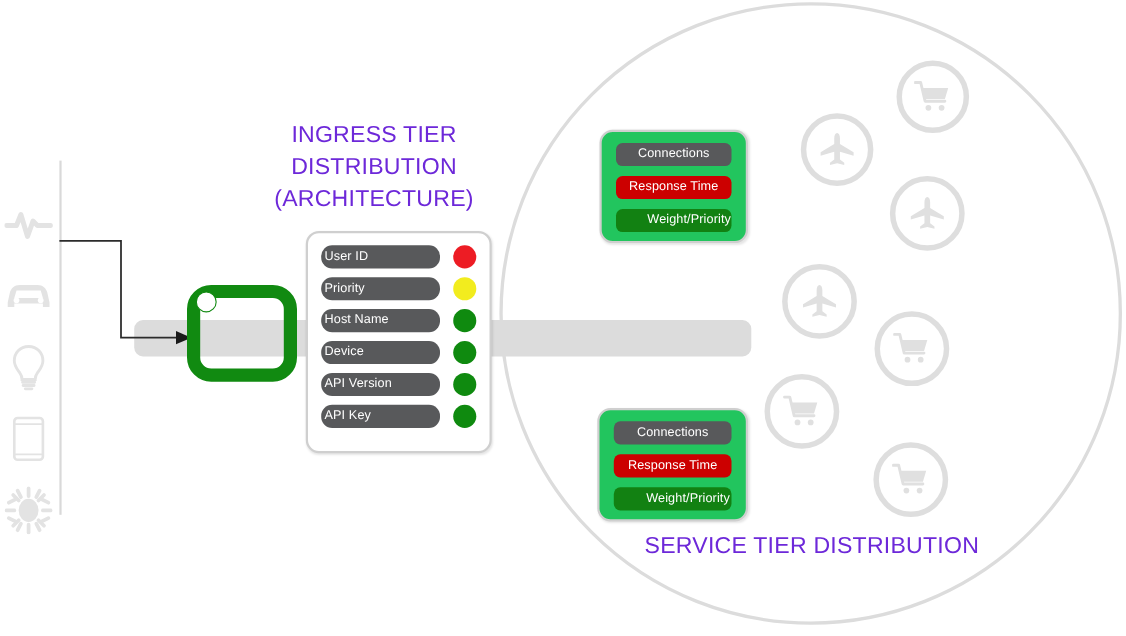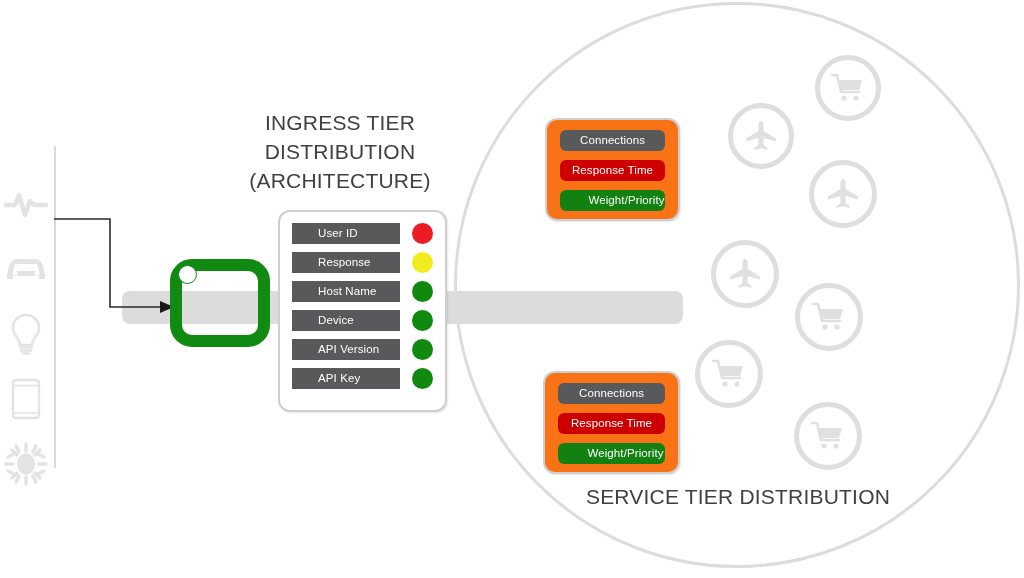--- a/index.html
+++ b/index.html
@@ -118,42 +118,42 @@
   .attr-row {
     display: flex;
     align-items: center;
     height: 21px;
     margin-bottom: 8px;
   }
   .attr-pill {
     width: 110px;
     height: 21px;
     background: #58595b;
-    border-radius: 0;
+    border-radius: 10px;
     color: #ffffff;
     font-size: 11.5px;
     line-height: 21px;
-    padding-left: 26px;
+    padding-left: 3px;
     box-sizing: border-box;
     white-space: nowrap;
     overflow: hidden;
     letter-spacing: 0.1px;
   }
   .attr-dot {
     width: 21px;
     height: 21px;
     border-radius: 50%;
     margin-left: 12px;
     flex: 0 0 auto;
   }
 
   
   .metric-box {
     position: absolute;
-    background: #f97316;
+    background: #22c55e;
     border: 2px solid #cfcfcf;
     border-radius: 12px;
     box-sizing: border-box;
     padding: 10px 13px;
     box-shadow: 1px 1px 2px rgba(0,0,0,0.10);
   }
   .metric-box.top { left: 545px; top: 118px; width: 135px; height: 103px; }
   .metric-box.bottom { left: 543px; top: 371px; width: 137px; height: 103px; }
   .metric-pill {
     height: 21px;
@@ -177,21 +177,21 @@
     display: flex;
     align-items: center;
     justify-content: center;
   }
   .svc-circle svg { display: block; }
 
   
   .title {
     position: absolute;
     text-align: center;
-    color: #404040;
+    color: #6d28d9;
     font-size: 21px;
     line-height: 29px;
     letter-spacing: 0.2px;
     font-weight: 400;
   }
   .title-ingress { left: 195px; top: 108px; width: 290px; }
   .title-service { left: 568px; top: 482px; width: 340px; }
   .title-line { display: block; }
 </style>
 </head>
@@ -271,21 +271,21 @@
   <div class="green-node-dot"></div>
 
   <div class="attr-panel">
 
     <div class="attr-row">
       <div class="attr-pill">User ID</div>
       <div class="attr-dot" style="background:#ed1c24"></div>
     </div>
 
     <div class="attr-row">
-      <div class="attr-pill">Response</div>
+      <div class="attr-pill">Priority</div>
       <div class="attr-dot" style="background:#f2ec1e"></div>
     </div>
 
     <div class="attr-row">
       <div class="attr-pill">Host Name</div>
       <div class="attr-dot" style="background:#0f8a0f"></div>
     </div>
 
     <div class="attr-row">
       <div class="attr-pill">Device</div>

